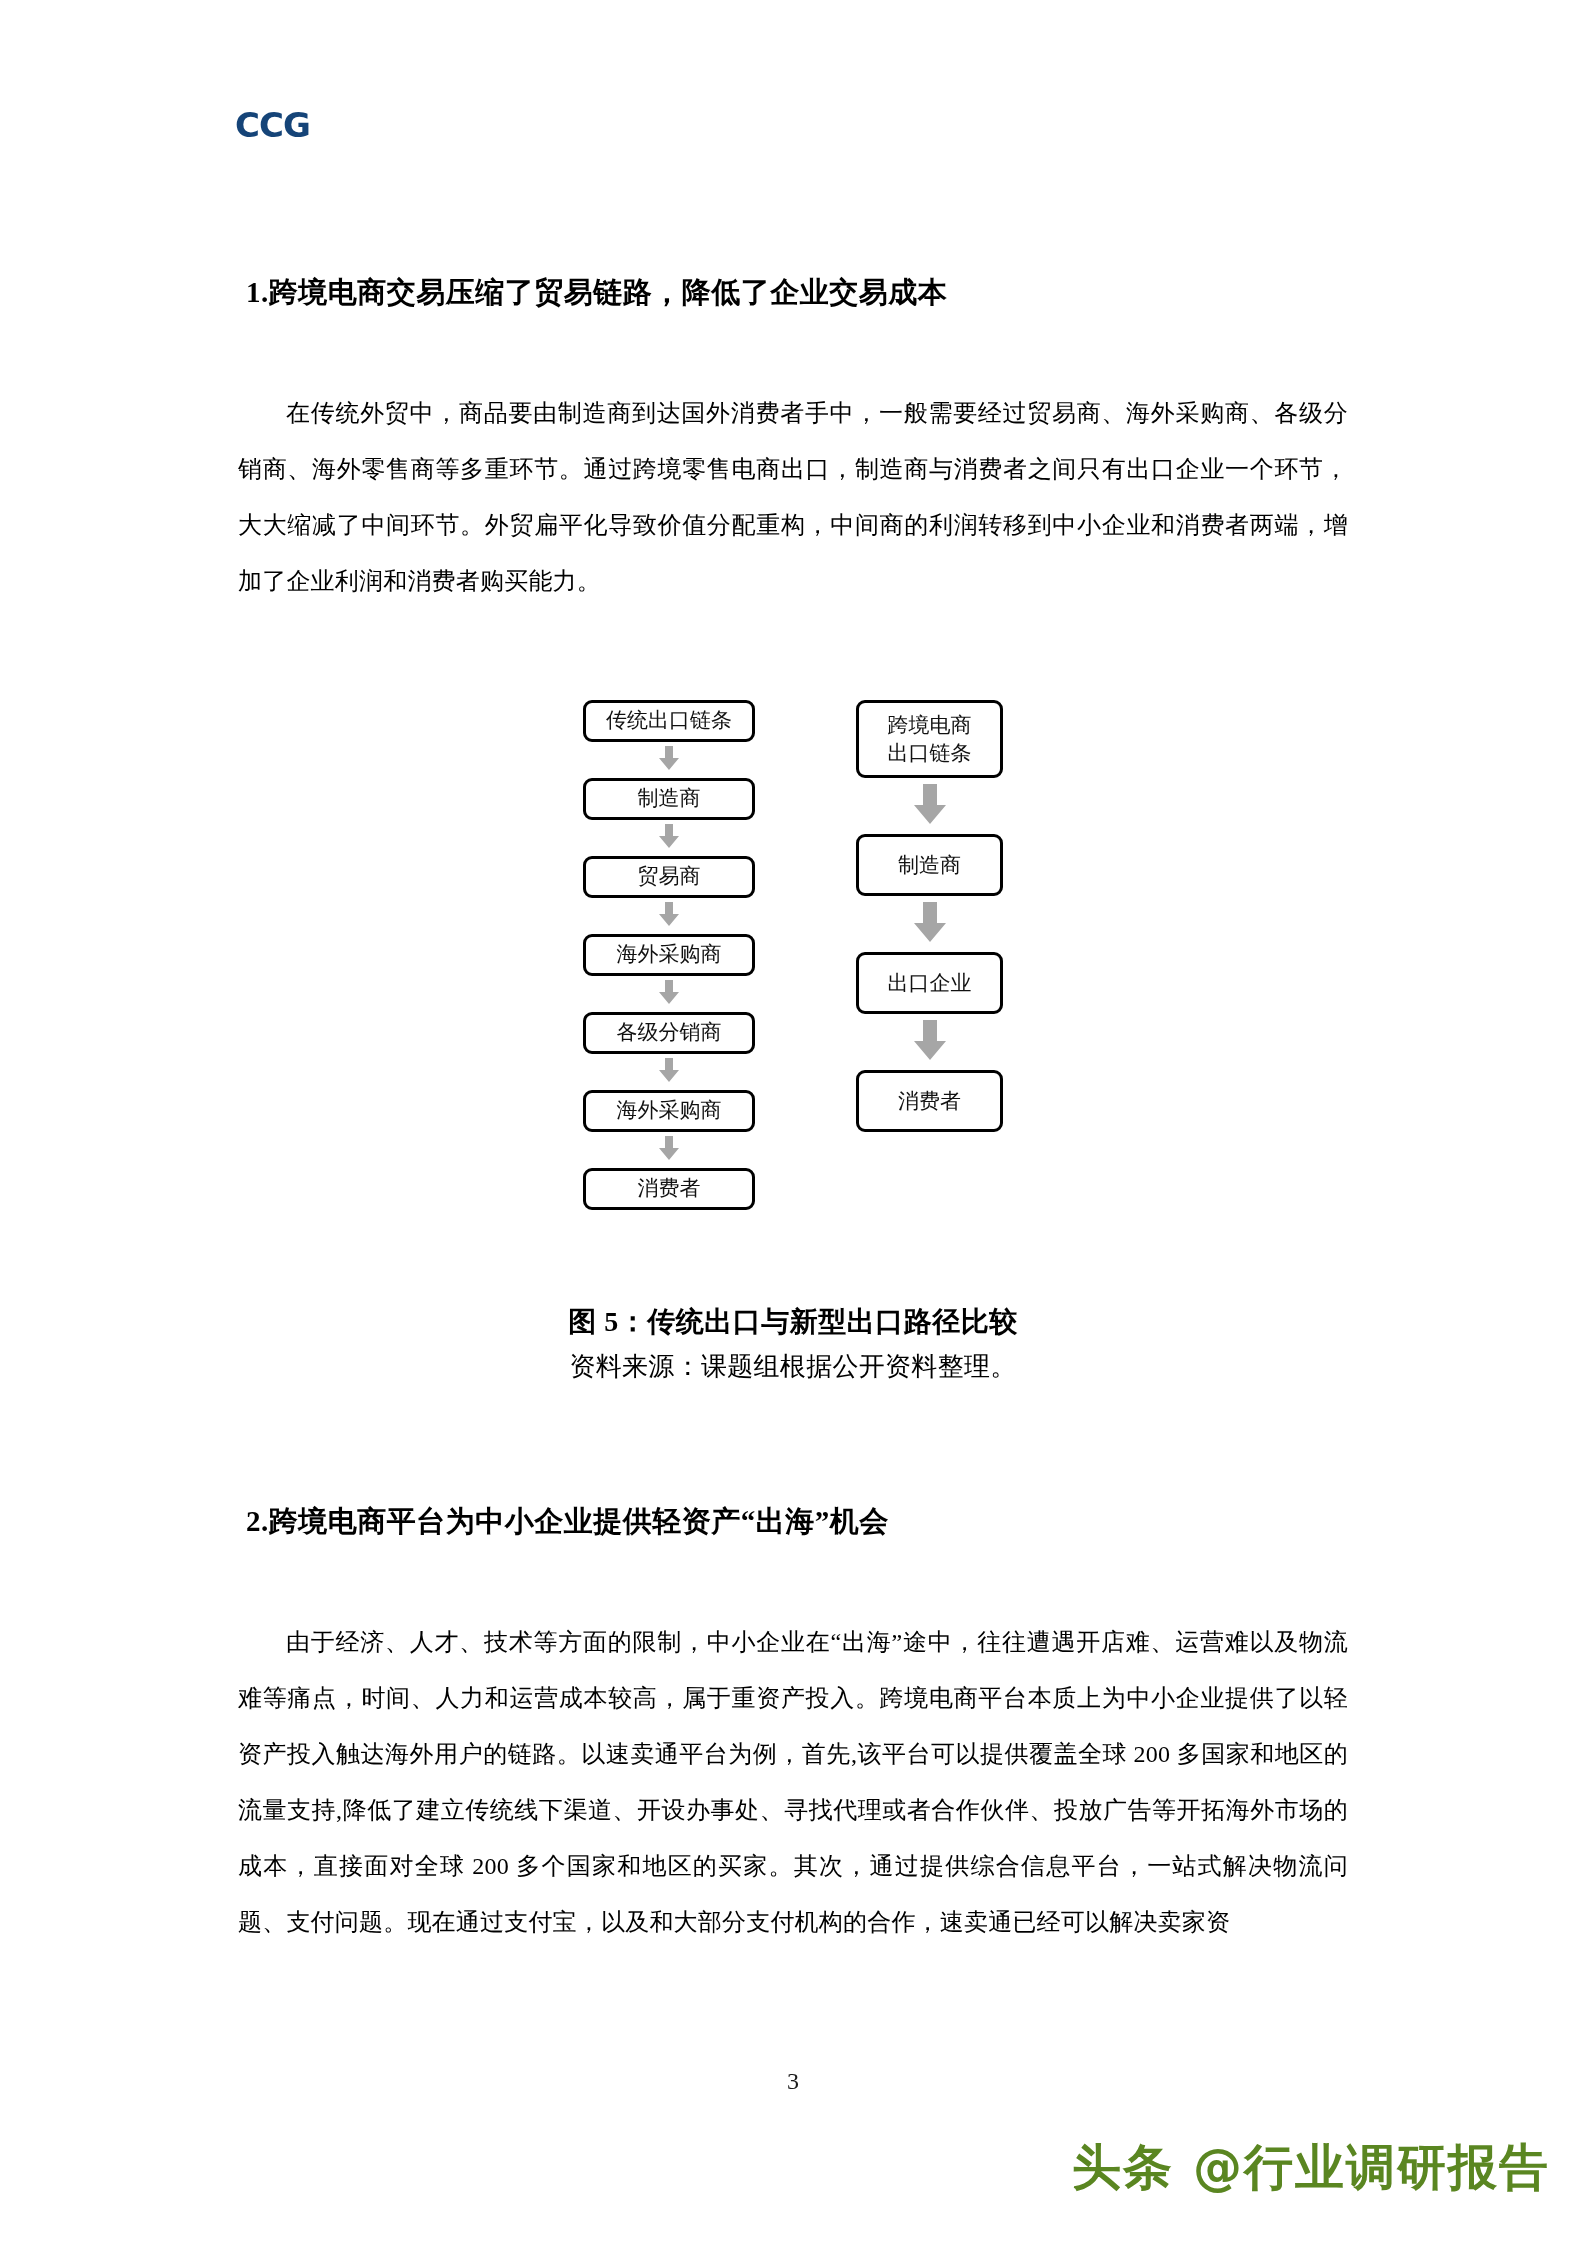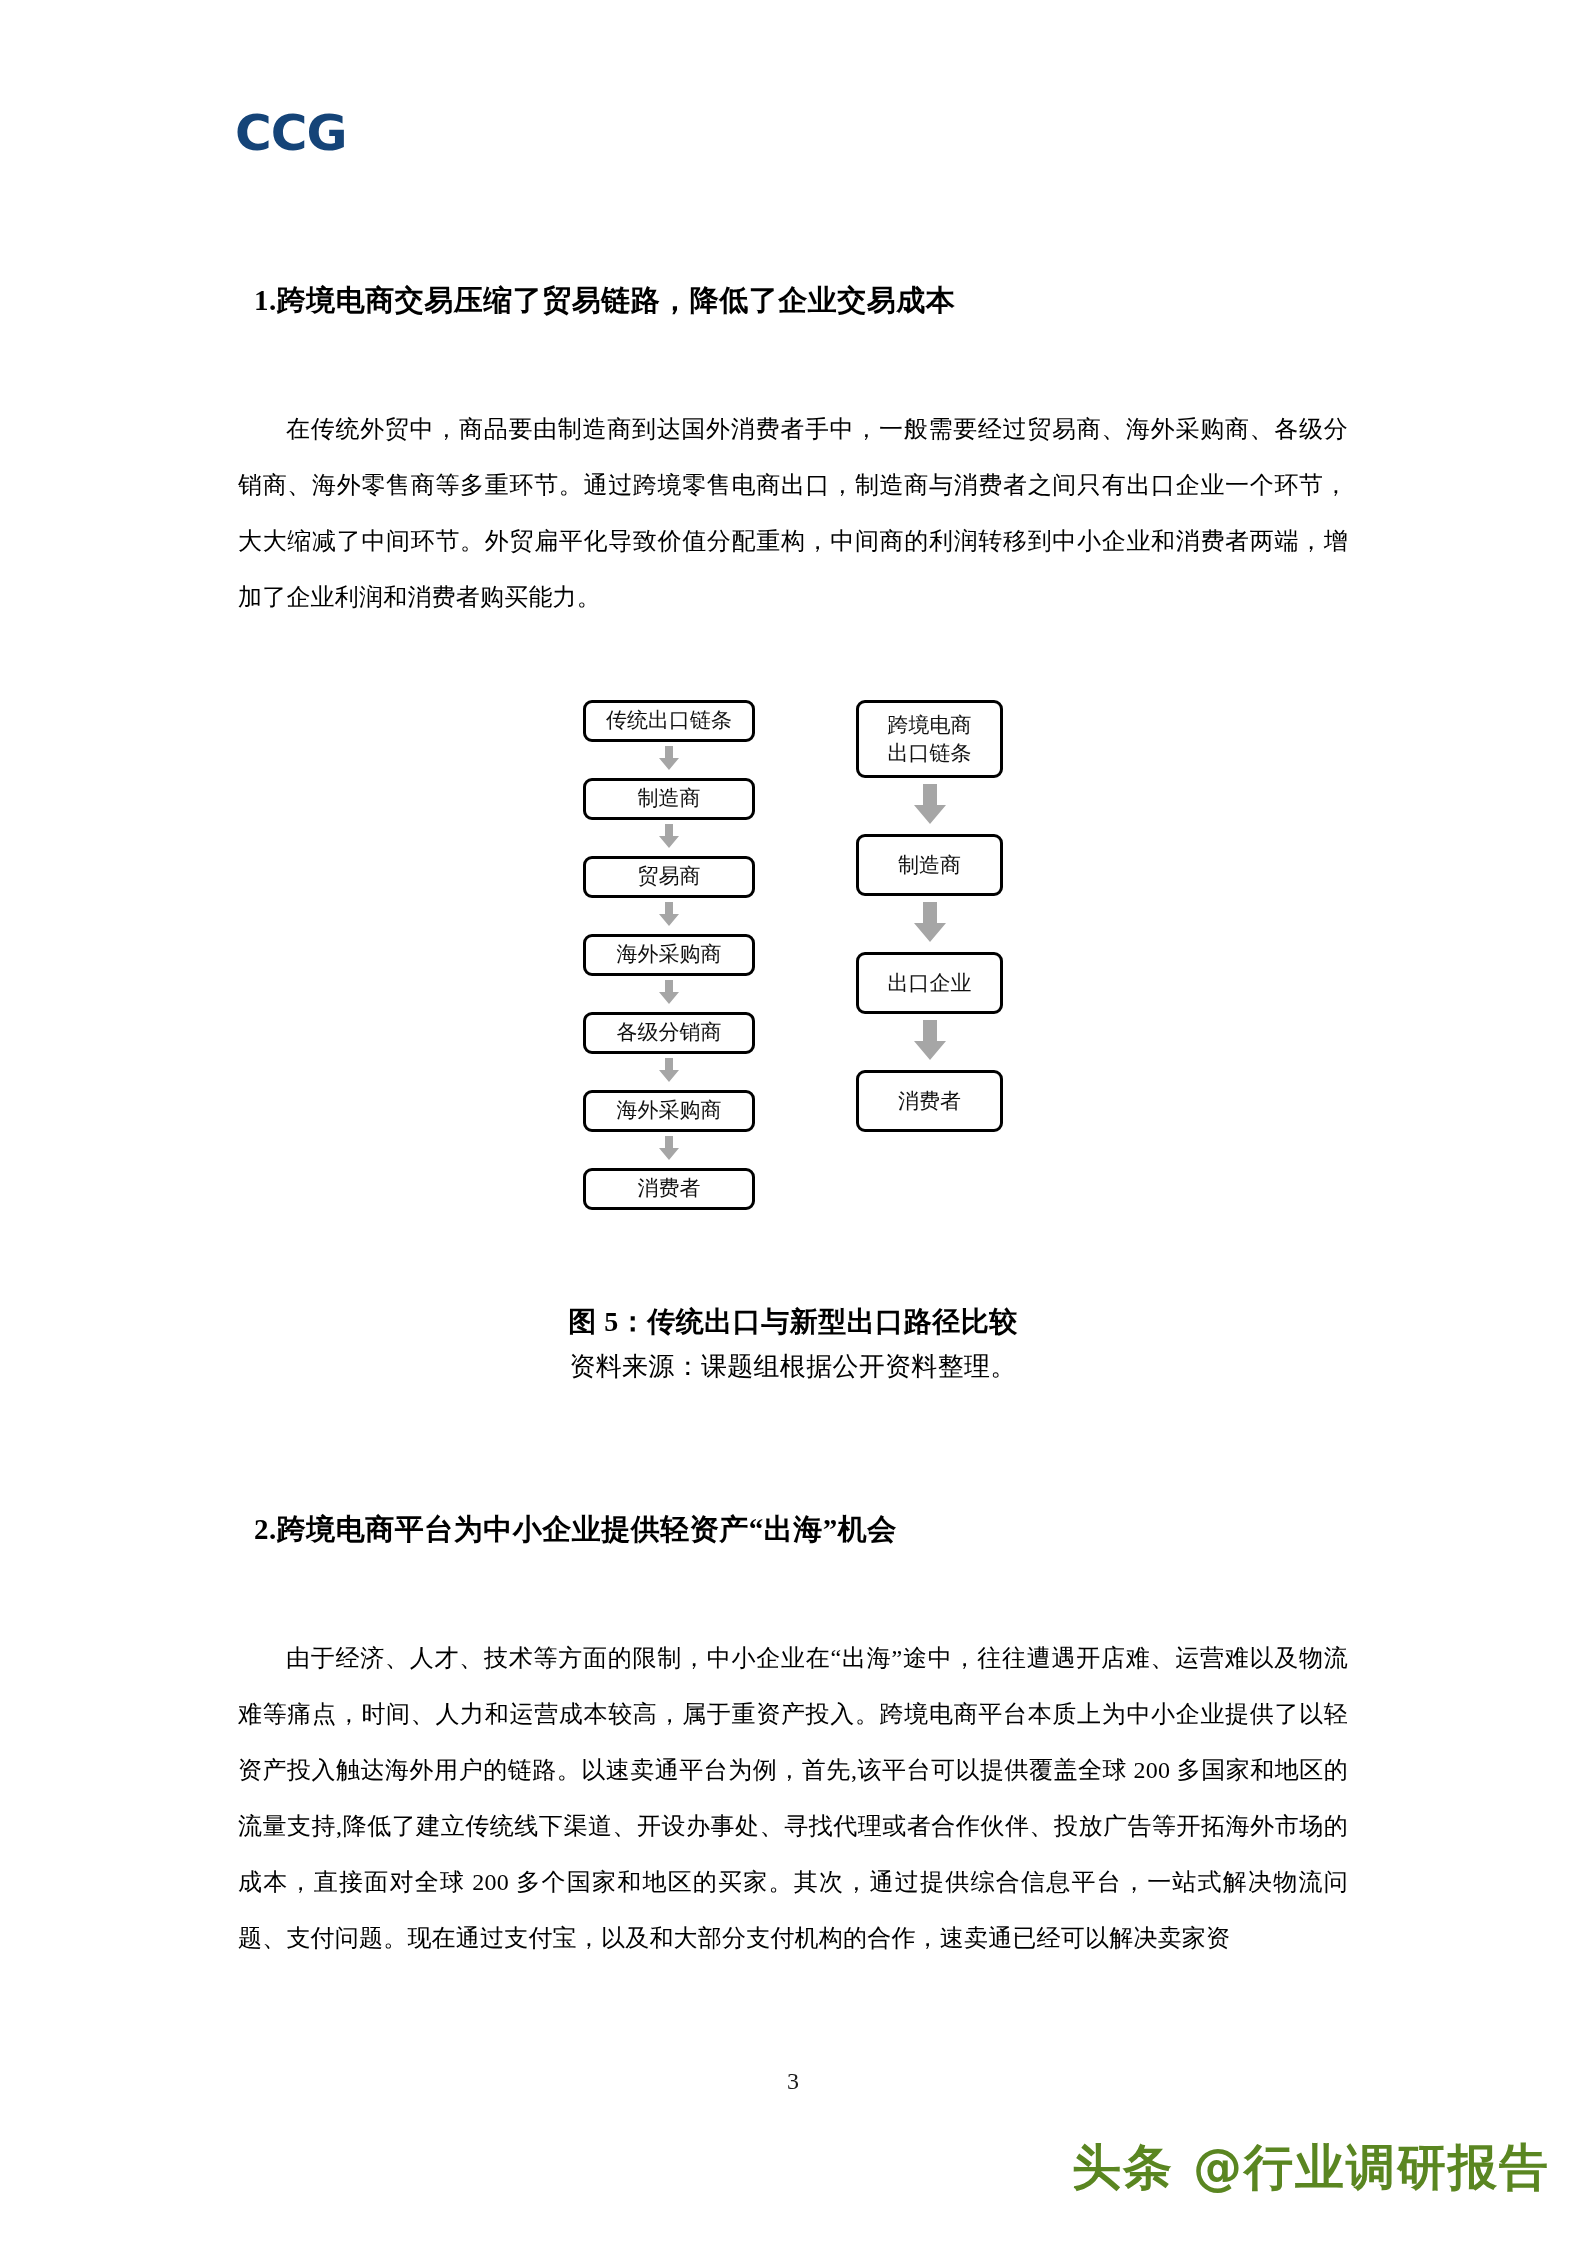--- a/index.html
+++ b/index.html
@@ -23,21 +23,21 @@
     background: #ffffff;
   }
 
   
   .logo {
     position: absolute;
     left: 235px;
     top: 108px;
     font-family: "DejaVu Sans", "Liberation Sans", sans-serif;
     font-weight: 700;
-    font-size: 50px;
+    font-size: 34px;
     letter-spacing: -1px;
     color: #154478;
     line-height: 1;
   }
 
   
   .content {
     position: absolute;
     left: 238px;
     top: 185px;
@@ -50,21 +50,21 @@
     margin: 0;
     padding: 0;
     line-height: 1.5;
     letter-spacing: 0.5px;
     font-family: "Liberation Serif", "DejaVu Serif", serif;
   }
 
   h3.sub-heading {
     font-size: 29px;
     font-weight: 700;
-    margin: 16px;
+    margin: 8px;
     padding: 0;
     line-height: 1.5;
     letter-spacing: 0.5px;
     font-family: "Liberation Serif", "DejaVu Serif", serif;
   }
 
   p.body-text {
     font-size: 24px;
     line-height: 56px;
     margin: 0;

